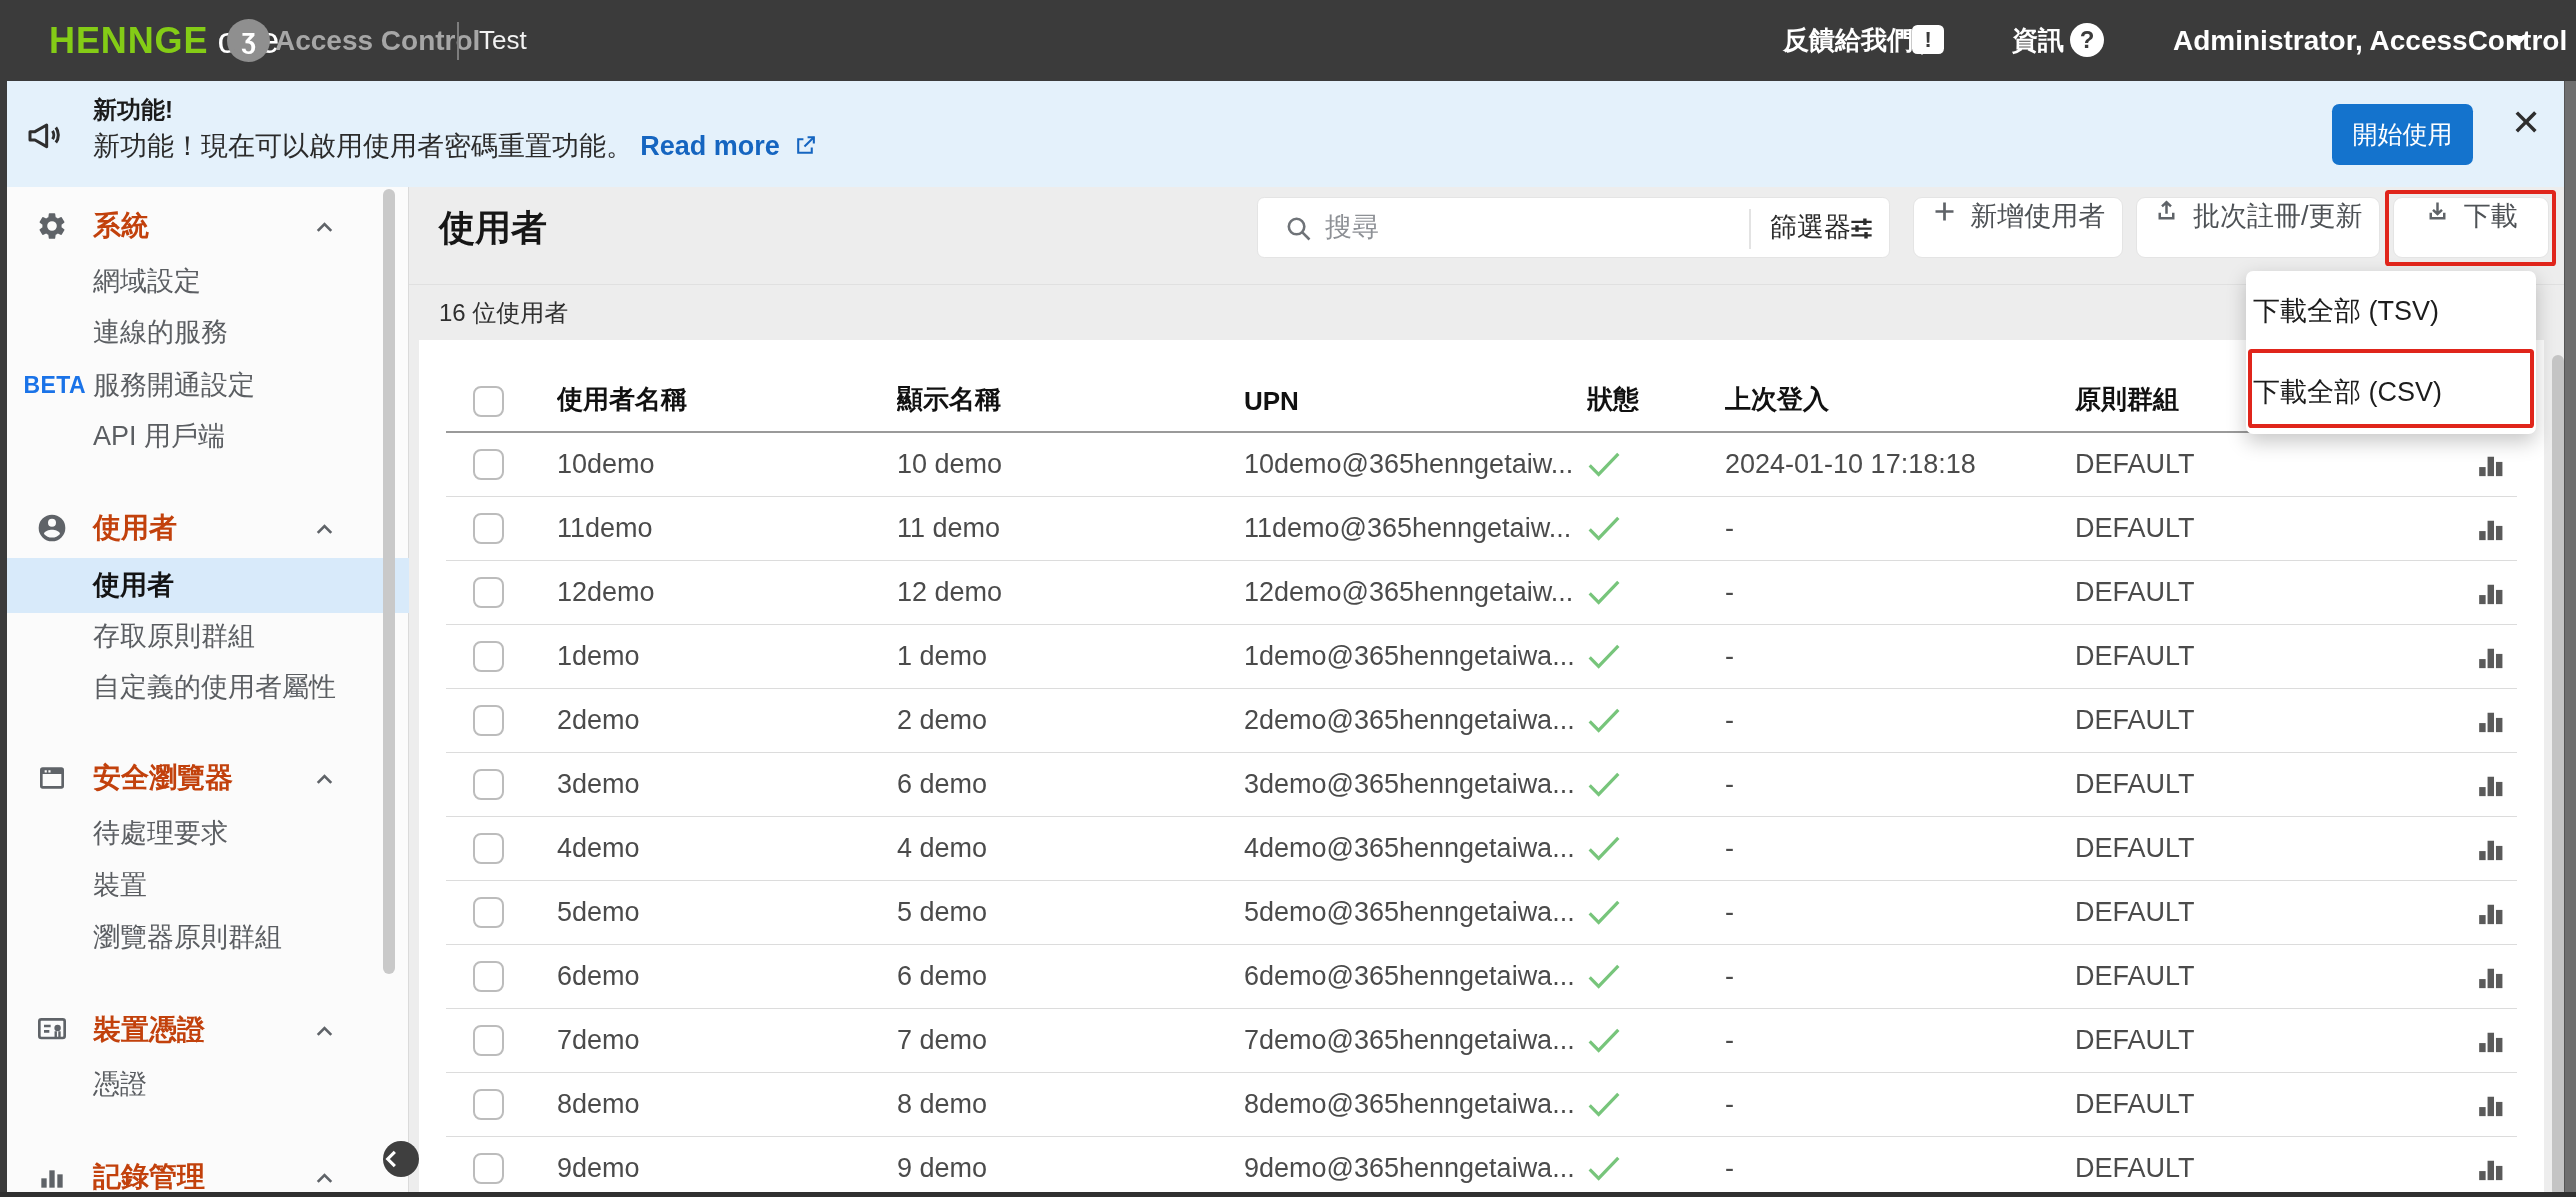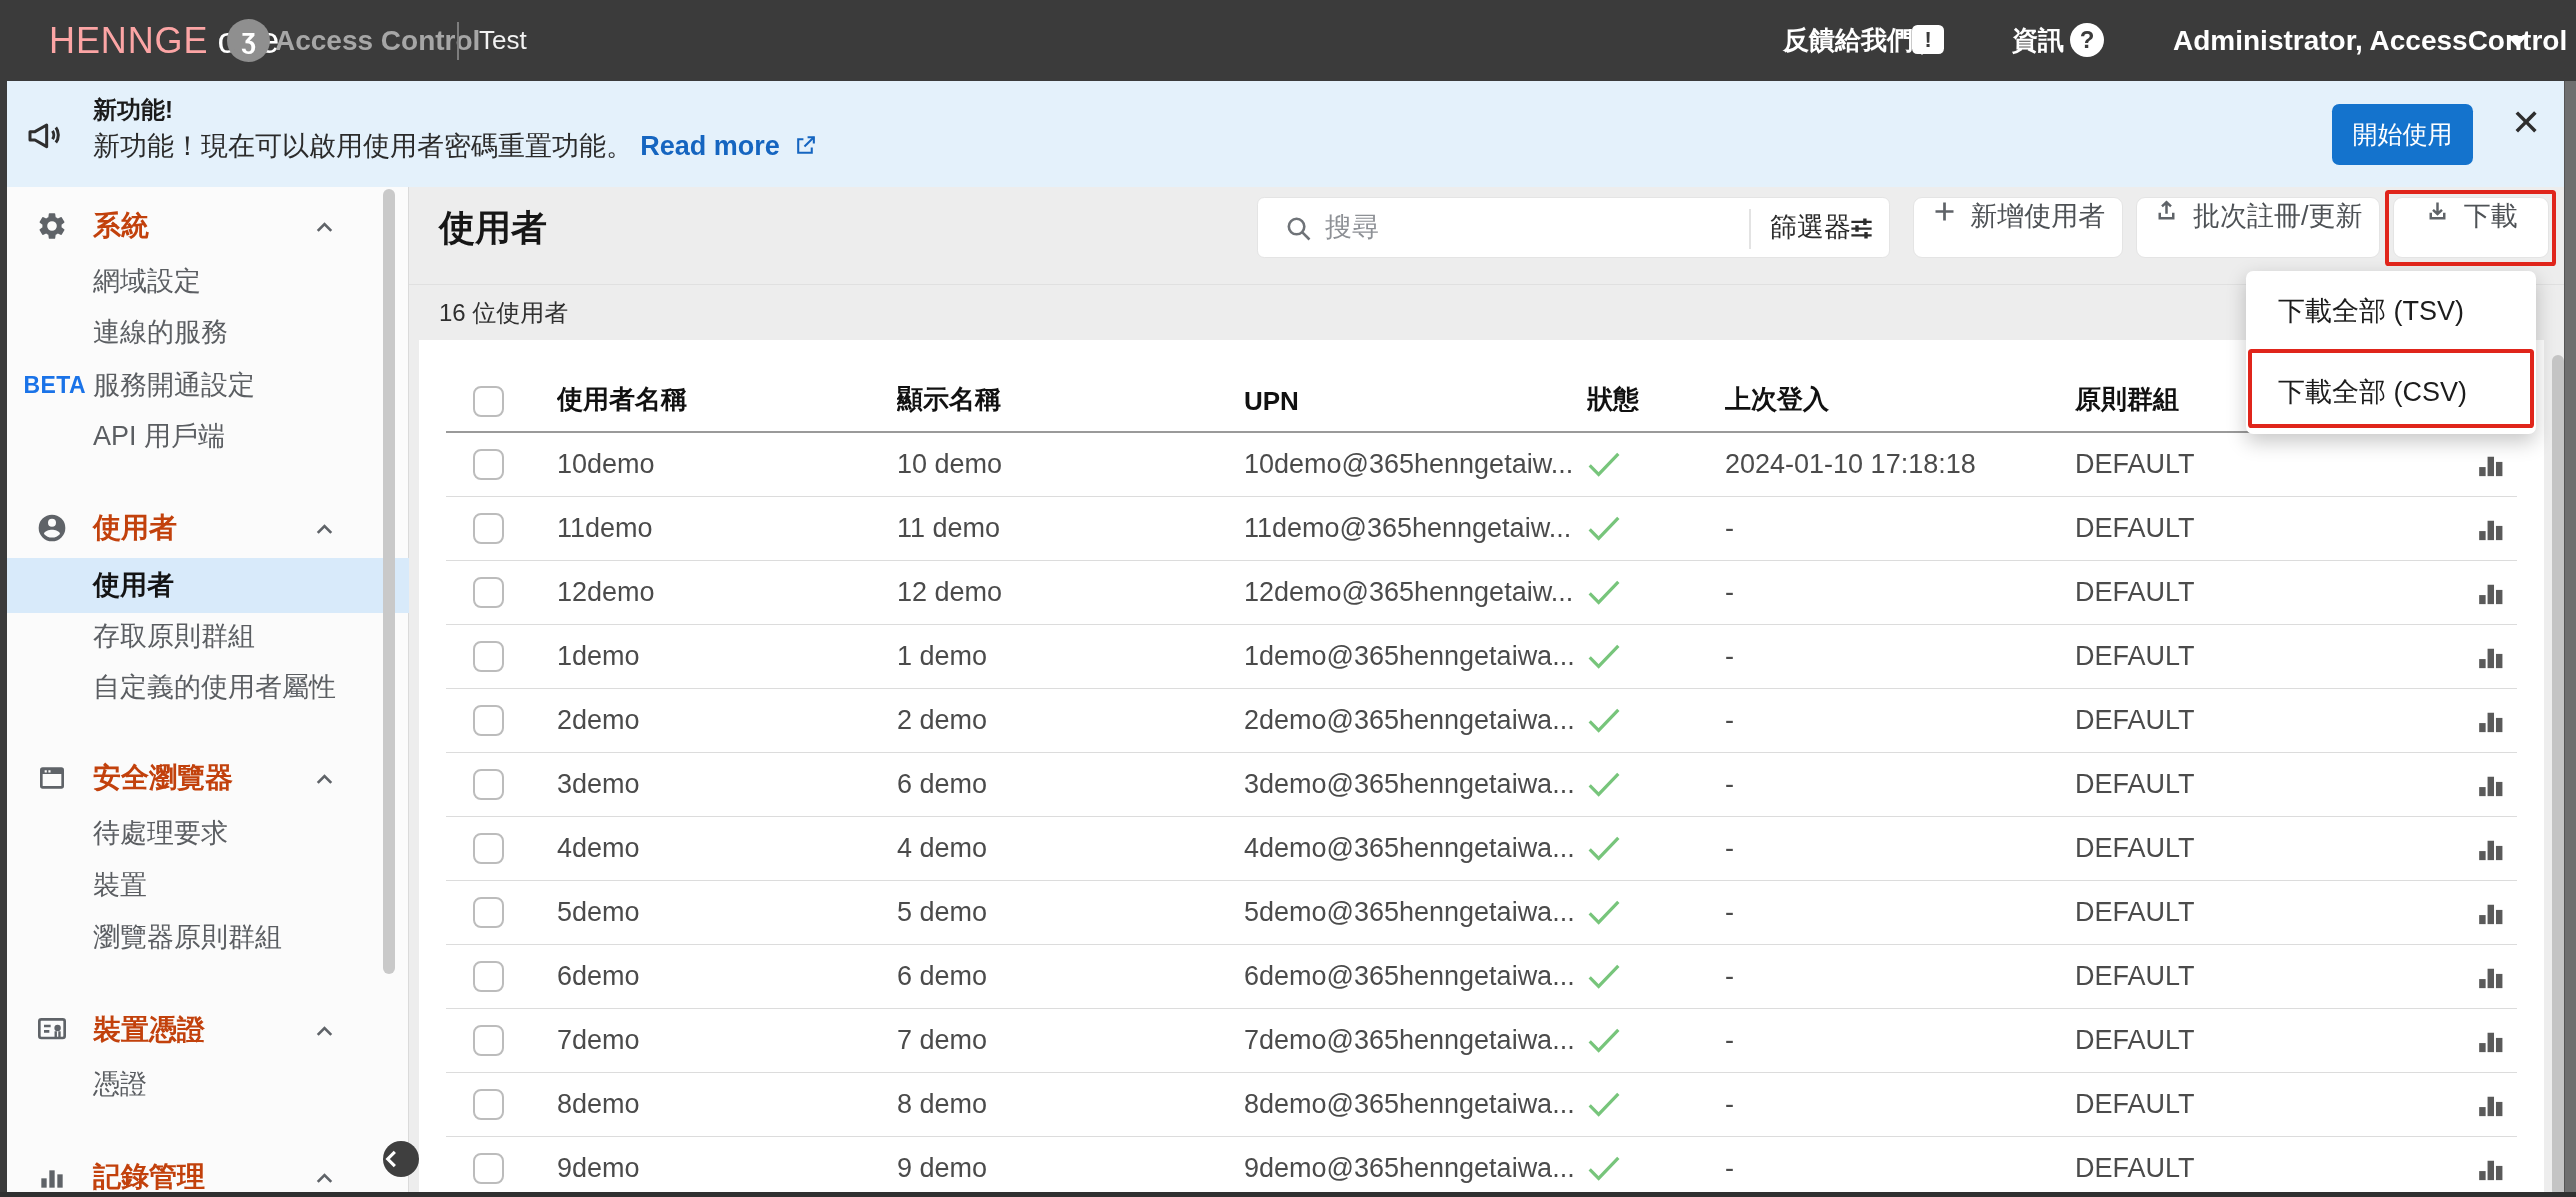--- a/index.html
+++ b/index.html
@@ -3,21 +3,21 @@
 <meta charset="utf-8">
 <style>
   * { margin:0; padding:0; box-sizing:border-box; }
   html,body { width:2576px; height:1197px; overflow:hidden; background:#ededed;
     font-family:"Liberation Sans","DejaVu Sans",sans-serif; }
   .abs { position:absolute; }
 
   
   #topbar { position:absolute; left:0; top:0; width:2576px; height:81px; background:#3b3b3b; z-index:40; }
   #topbar .t { position:absolute; top:0; height:81px; line-height:81px; white-space:nowrap; }
-  .brand-bold { color:#fca5a5; font-size:36px; font-weight:400; letter-spacing:0.9px; }
+  .brand-bold { color:#84cc16; font-size:36px; font-weight:700; letter-spacing:0.9px; }
   .brand-light { color:#fff; font-size:36px; font-weight:400; margin-left:9px; letter-spacing:0.9px; }
   .brand-mark { position:absolute; left:227px; top:19px; width:43px; height:43px; background:#8f8f8f;
     border-radius:50%; color:#fff; font-size:27px; font-weight:bold; text-align:center; line-height:41px; }
   .brand-mark:after { content:""; position:absolute; left:3.6px; bottom:-3.6px; border:7.2px solid transparent;
     border-top-color:#8f8f8f; transform:rotate(25deg); }
   .product { color:#a6a6a6; font-size:28px; font-weight:bold; }
   .tb-div { position:absolute; left:457px; top:21.6px; width:1.8px; height:38px; background:#7d7d7d; }
   .tenant { color:#f2f2f2; font-size:26px; }
   .tb-link { color:#fff; font-size:26px; font-weight:bold; cursor:pointer; }
   .fb-icon { position:absolute; top:25px; width:32px; height:29px; background:#fff; border-radius:5.4px;
@@ -66,21 +66,21 @@
   .search-div { position:absolute; left:491px; top:10.8px; width:1.8px; height:40px; background:#e3e3e3; }
   .filter-lbl { position:absolute; left:512px; top:0; height:74px; line-height:59px; font-size:27px; color:#2c2c2c; cursor:pointer; }
   .filter-icon { position:absolute; left:590px; top:17px; cursor:pointer; }
   .tool-btn { position:absolute; top:197px; height:61px; background:#fff; border:0.9px solid #e4e4e4; border-radius:9px;
     display:flex; align-items:flex-start; justify-content:center; gap:12.6px; font-size:27px; color:#4e5256; cursor:pointer; }
   .red-box { position:absolute; border:4.5px solid #e0251b; border-radius:3.6px; z-index:62; pointer-events:none; }
 
   
   #dl-menu { position:absolute; left:2246px; top:271px; width:290px; height:163px; background:#fff; border-radius:7.2px;
     box-shadow:0 7.2px 20px rgba(0,0,0,0.22); z-index:55; }
-  .menu-item { position:absolute; left:0; width:290px; height:81px; line-height:81px; padding-left:32px;
+  .menu-item { position:absolute; left:0; width:290px; height:81px; line-height:81px; padding-left:7px;
     font-size:27px; color:#1c1c1c; cursor:pointer; white-space:nowrap; }
 
   #user-count { position:absolute; left:439px; top:297px; font-size:24px; color:#2f2f2f; }
 
   
   #card { position:absolute; left:419px; top:340px; width:2125px; height:857px; background:#fff; overflow:hidden; z-index:10; }
   .grid { display:grid; grid-template-columns:84px 340px 347px 343px 138px 350px 361px 1fr; align-items:center; padding-left:27px; }
   #thead { height:93px; border-bottom:2.7px solid #9a9a9a; margin:0 27px; font-weight:bold; font-size:26px; color:#111; }
   #thead.grid { align-items:end; padding-bottom:14.4px; }
   .trow { height:64px; border-bottom:1.8px solid #dcdcdc; margin:0 27px; font-size:27px; color:#4b4b4b; }

